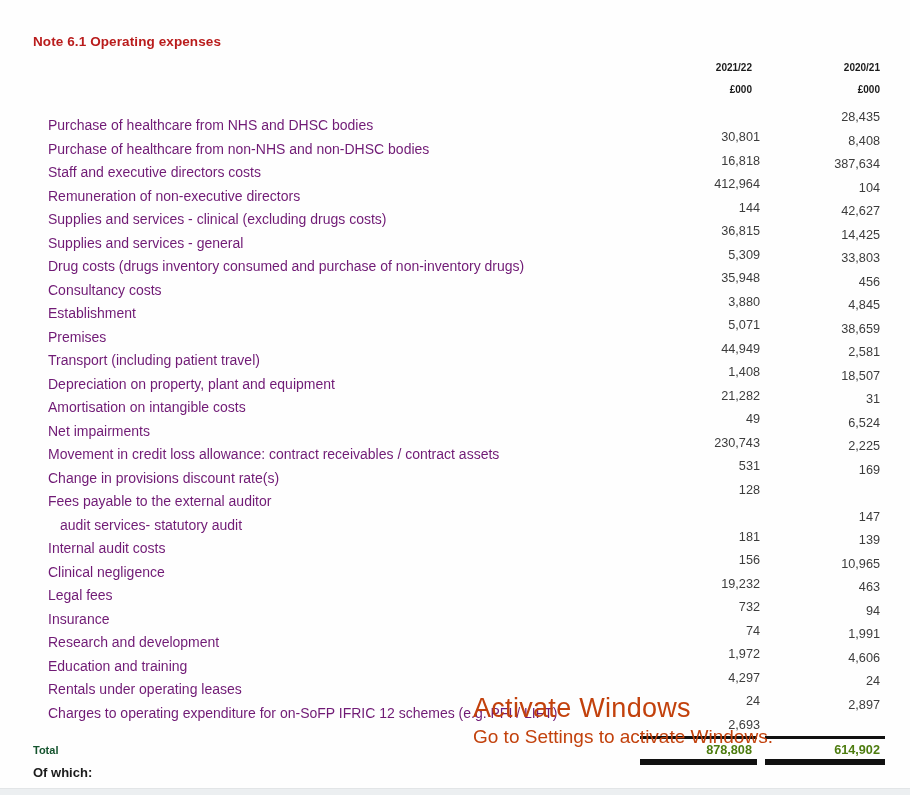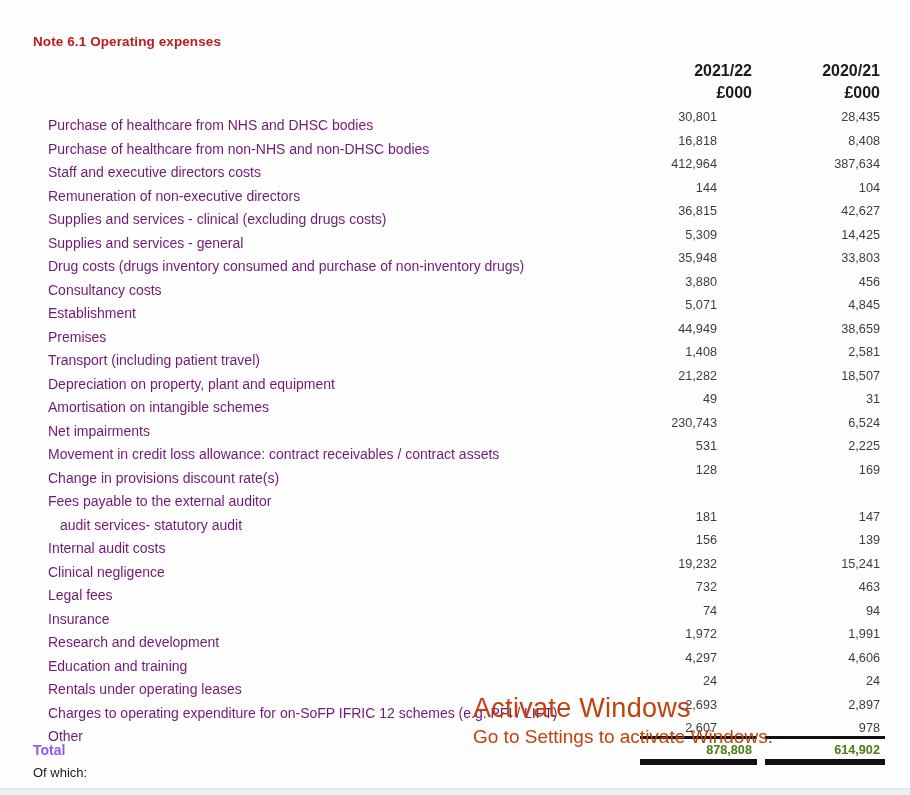--- a/index.html
+++ b/index.html
@@ -36,21 +36,21 @@
     top: 34px;
     font-size: 13.5px;
     font-weight: bold;
     color: #b91c1c;
     letter-spacing: 0.1px;
   }
 
   
   .col-head {
     position: absolute;
-    font-size: 16px;
+    font-size: 10px;
     font-weight: bold;
     color: #1b1b1b;
     text-align: right;
   }
   #head-y1-year  { top: 62px; left: 600px; width: 152px; }
   #head-y1-unit  { top: 84px; left: 600px; width: 152px; }
   #head-y2-year  { top: 62px; left: 730px; width: 150px; }
   #head-y2-unit  { top: 84px; left: 730px; width: 150px; }
 
   
@@ -75,39 +75,39 @@
   }
   .row.indent .label { left: 60px; }
   .row .v1, .row .v2 {
     position: absolute;
     top: 0;
     font-size: 12.7px;
     color: #3c3c3c;
     text-align: right;
     white-space: nowrap;
   }
-  .row .v1 { left: 565px; width: 152px; }
+  .row .v1 { left: 608px; width: 152px; margin-top: 20px; }
   .row .v2 { left: 730px; width: 150px; }
 
   
   #total-row {
     position: absolute;
     left: 0;
     top: 738px;
     width: 910px;
     height: 24px;
     line-height: 24px;
   }
   #total-row .label {
     position: absolute;
     left: 33px;
     top: 0;
-    font-size: 14px;
-    font-weight: bold;
-    color: #8b5cf6;
+    font-size: 11px;
+    font-weight: bold;
+    color: #14532d;
   }
   #total-row .v1, #total-row .v2 {
     position: absolute;
     top: 0;
     font-size: 12.7px;
     font-weight: bold;
     color: #4d7c0f;
     text-align: right;
     white-space: nowrap;
   }
@@ -123,21 +123,21 @@
   #rule-c1-top { left: 640px; width: 117px; top: 736px; }
   #rule-c2-top { left: 765px; width: 120px; top: 736px; }
   #rule-c1-bot { left: 640px; width: 117px; top: 759px; }
   #rule-c2-bot { left: 765px; width: 120px; top: 759px; }
 
   #of-which {
     position: absolute;
     left: 33px;
     top: 765px;
     font-size: 13px;
-    font-weight: normal;
+    font-weight: bold;
     color: #1b1b1b;
   }
 
   
   #watermark {
     position: absolute;
     left: 473px;
     top: 692px;
     color: #c2410c;
     pointer-events: none;
@@ -222,21 +222,21 @@
         <span class="label">Transport (including patient travel)</span>
         <span class="v1">1,408</span>
         <span class="v2">2,581</span>
       </div>
       <div class="row">
         <span class="label">Depreciation on property, plant and equipment</span>
         <span class="v1">21,282</span>
         <span class="v2">18,507</span>
       </div>
       <div class="row">
-        <span class="label">Amortisation on intangible schemes</span>
+        <span class="label">Amortisation on intangible costs</span>
         <span class="v1">49</span>
         <span class="v2">31</span>
       </div>
       <div class="row">
         <span class="label">Net impairments</span>
         <span class="v1">230,743</span>
         <span class="v2">6,524</span>
       </div>
       <div class="row">
         <span class="label">Movement in credit loss allowance: contract receivables / contract assets</span>
@@ -259,21 +259,21 @@
         <span class="v2">147</span>
       </div>
       <div class="row">
         <span class="label">Internal audit costs</span>
         <span class="v1">156</span>
         <span class="v2">139</span>
       </div>
       <div class="row">
         <span class="label">Clinical negligence</span>
         <span class="v1">19,232</span>
-        <span class="v2">15,241</span>
+        <span class="v2">10,965</span>
       </div>
       <div class="row">
         <span class="label">Legal fees</span>
         <span class="v1">732</span>
         <span class="v2">463</span>
       </div>
       <div class="row">
         <span class="label">Insurance</span>
         <span class="v1">74</span>
         <span class="v2">94</span>
@@ -290,25 +290,20 @@
       </div>
       <div class="row">
         <span class="label">Rentals under operating leases</span>
         <span class="v1">24</span>
         <span class="v2">24</span>
       </div>
       <div class="row">
         <span class="label">Charges to operating expenditure for on-SoFP IFRIC 12 schemes (e.g. PFI / LIFT)</span>
         <span class="v1">2,693</span>
         <span class="v2">2,897</span>
-      </div>
-      <div class="row">
-        <span class="label">Other</span>
-        <span class="v1">2,607</span>
-        <span class="v2">978</span>
       </div>
     </div>
 
   <div class="rule top" id="rule-c1-top"></div>
   <div class="rule top" id="rule-c2-top"></div>
 
   <div id="total-row">
     <span class="label">Total</span>
     <span class="v1">878,808</span>
     <span class="v2">614,902</span>

